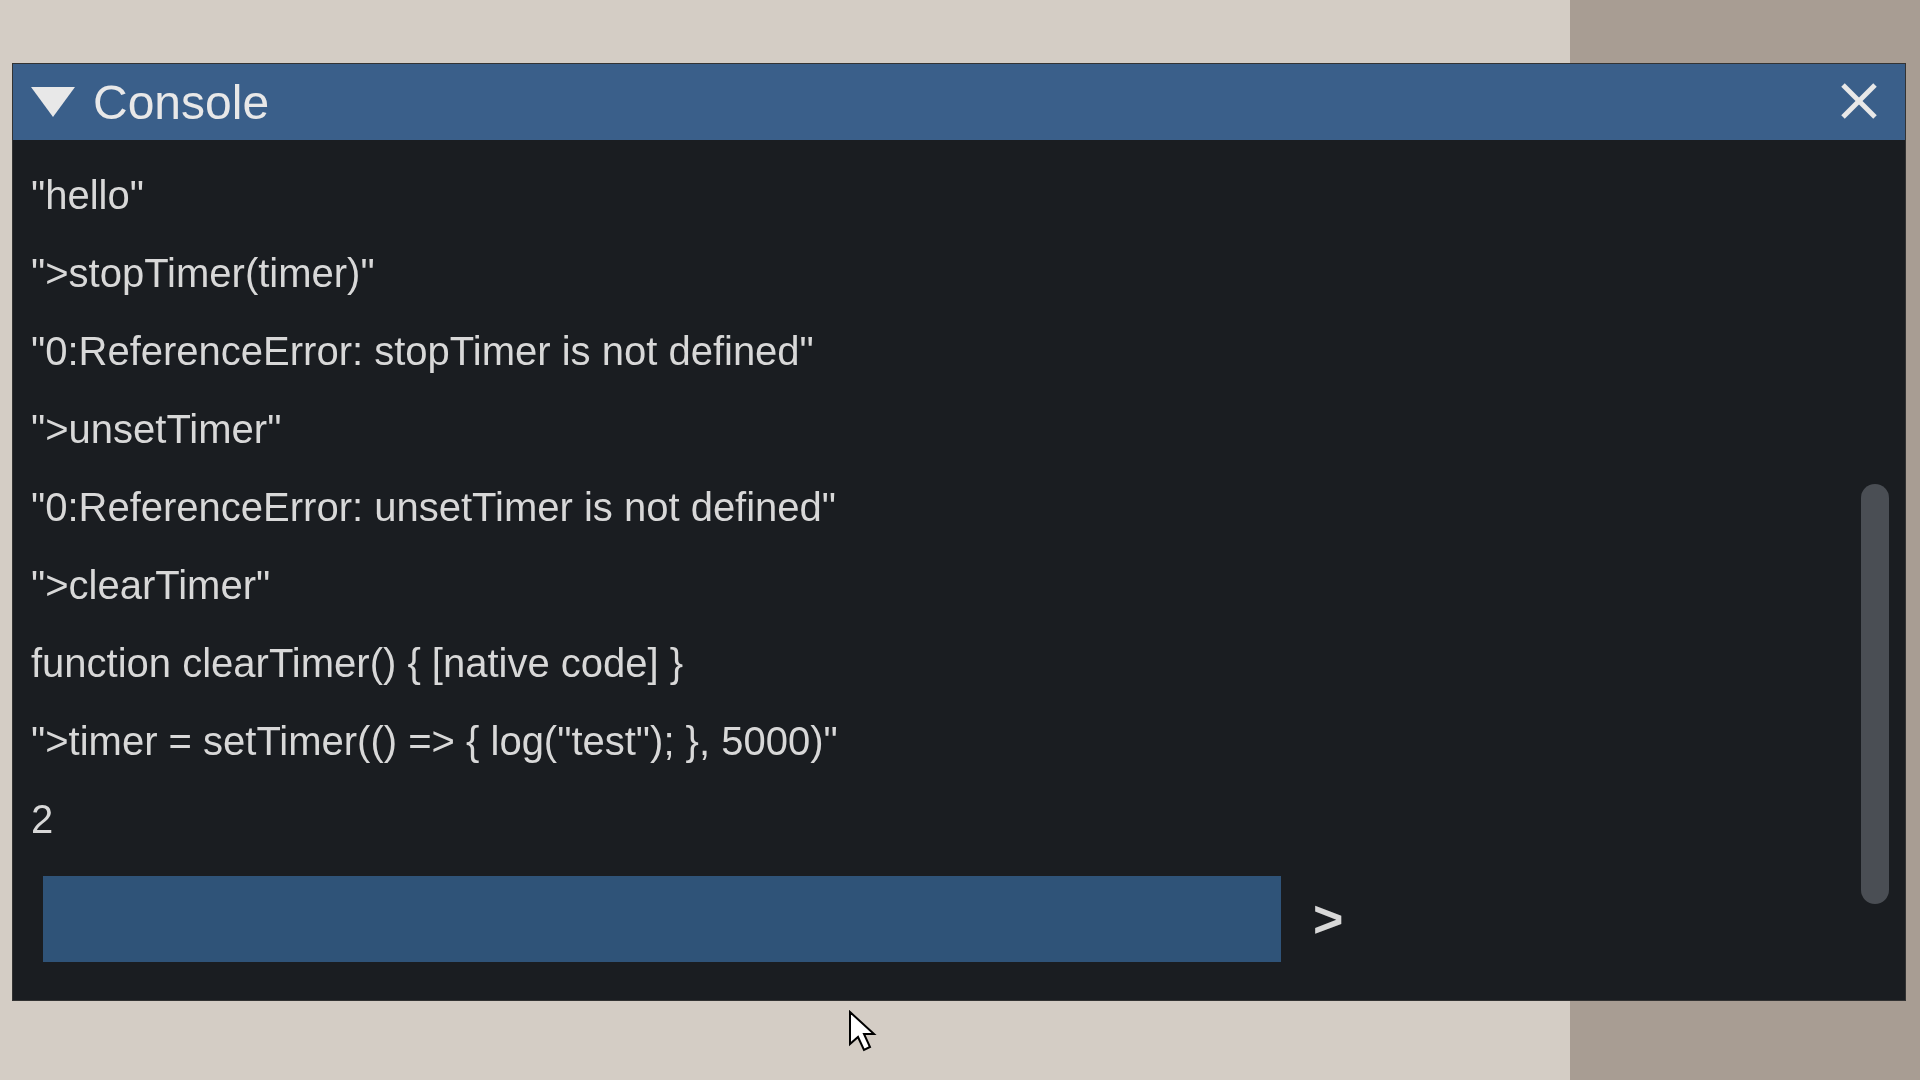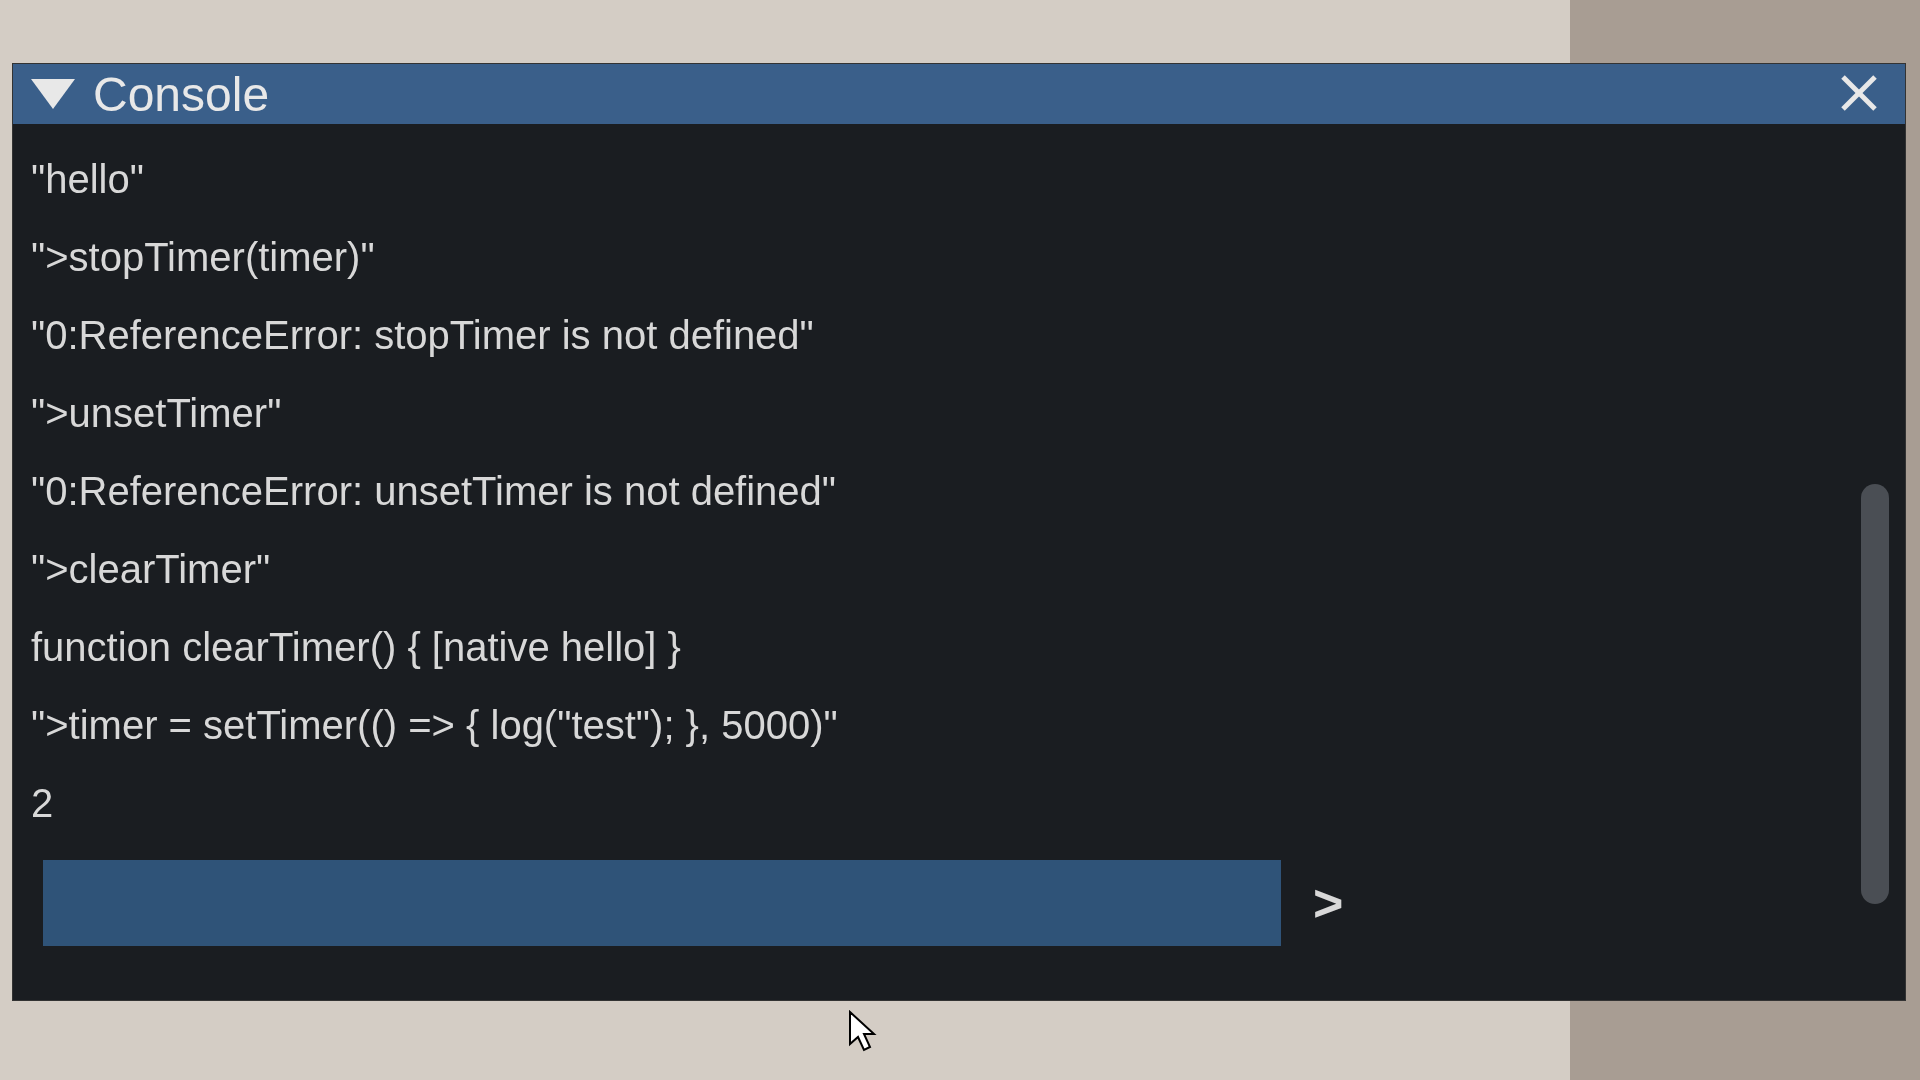--- a/index.html
+++ b/index.html
@@ -31,21 +31,21 @@
       left: 12px;
       top: 63px;
       width: 1894px;
       height: 938px;
       background: #1a1d21;
       border: 1px solid #333;
     }
     
     .console-header {
       background: #3a5f8a;
-      height: 60px;
+      height: 76px;
       display: flex;
       align-items: center;
       padding: 0 18px;
       justify-content: space-between;
     }
     
     .header-left {
       display: flex;
       align-items: center;
       gap: 18px;
@@ -159,21 +159,21 @@
     </div>
   </div>
 
   <div class="console-output">
     <div class="output-line">"hello"</div>
     <div class="output-line">"&gt;stopTimer(timer)"</div>
     <div class="output-line">"0:ReferenceError: stopTimer is not defined"</div>
     <div class="output-line">"&gt;unsetTimer"</div>
     <div class="output-line">"0:ReferenceError: unsetTimer is not defined"</div>
     <div class="output-line">"&gt;clearTimer"</div>
-    <div class="output-line">function clearTimer() { [native hello] }</div>
+    <div class="output-line">function clearTimer() { [native code] }</div>
     <div class="output-line">"&gt;timer = setTimer(() =&gt; { log("test"); }, 5000)"</div>
     <div class="output-line">2</div>
   </div>
 
   <div class="scrollbar-thumb"></div>
 
   <div class="input-row">
     <input type="text" class="console-input" value="" style="">
     <button class="submit-button">&gt;</button>
   </div>

